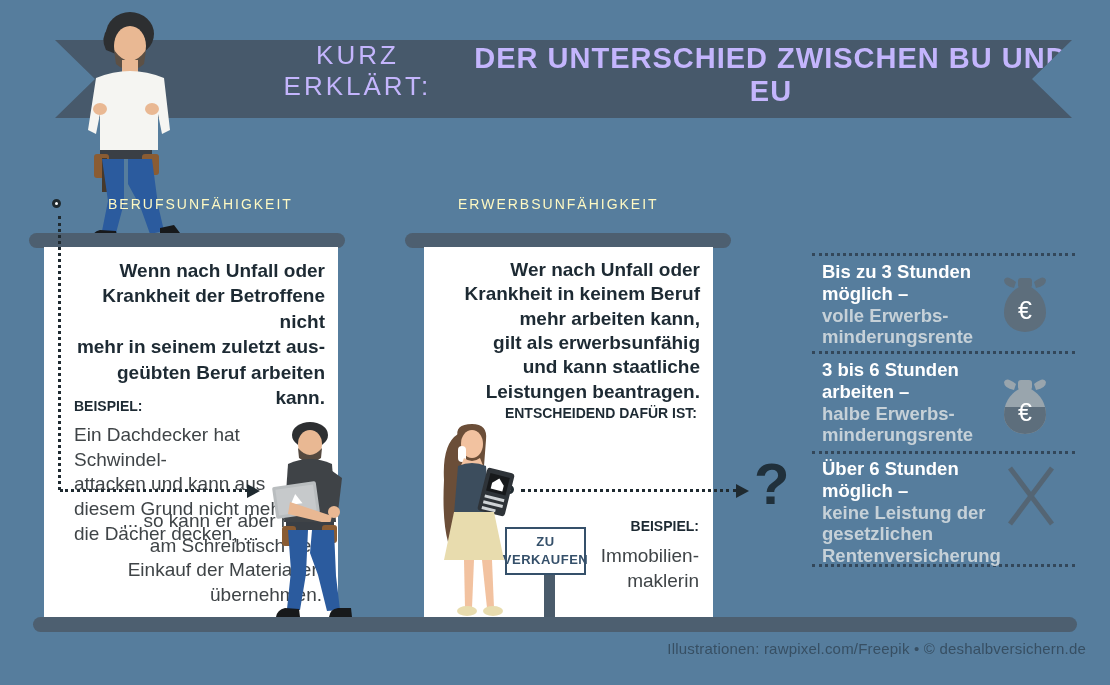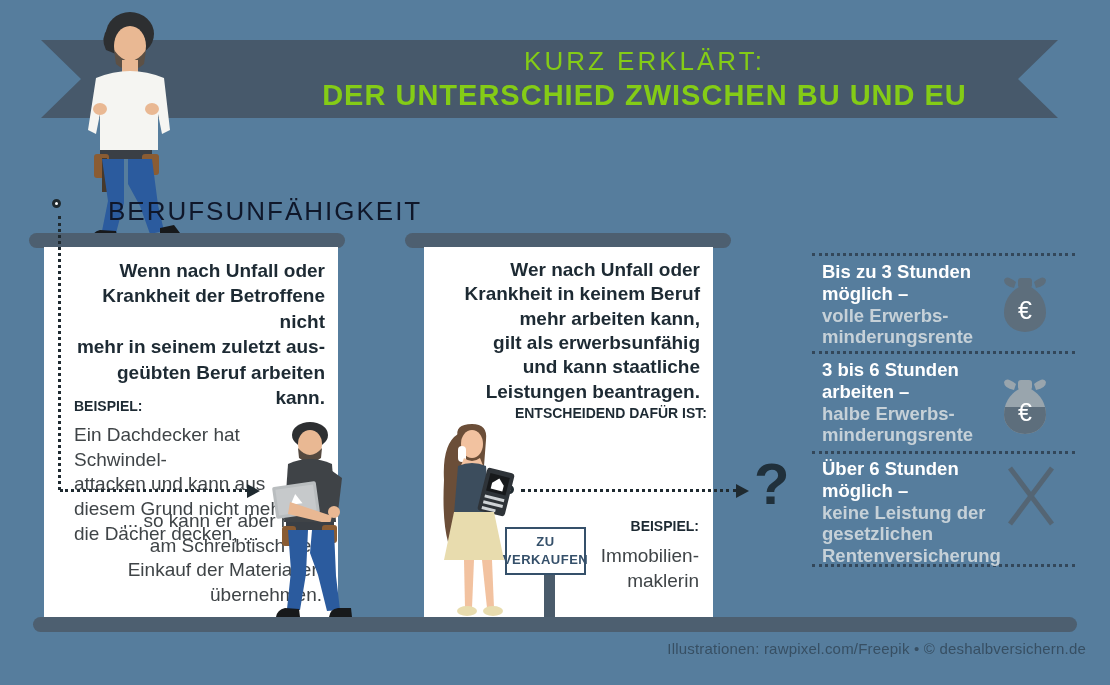--- a/index.html
+++ b/index.html
@@ -5,51 +5,51 @@
   * { margin:0; padding:0; box-sizing:border-box; }
   body { background:#333; font-family:"Liberation Sans", sans-serif; }
   .stage{
     position:relative; width:1110px; height:685px; margin:0 auto;
     background:#567d9d; overflow:hidden;
   }
   .preline{ white-space:pre-line; }
 
   
   .banner{
-    position:absolute; left:41px; top:40px; width:1017px; height:78px;
+    position:absolute; left:55px; top:40px; width:1017px; height:78px;
     background:#47596b;
     clip-path: polygon(0 0, 100% 0, calc(100% - 40px) 50%, 100% 100%, 0 100%, 40px 50%);
-    display:flex; flex-direction:column; justify-content:center;
-    padding-left:190px; text-align:center; color:#84cc16;
+    display:flex; justify-content:center;
+    padding-left:190px; text-align:center; color:#c4b5fd;
   }
   .banner .kicker{ font-size:26px; letter-spacing:3px; font-weight:400; }
   .banner .title{ font-size:29px; letter-spacing:1px; font-weight:700; margin-top:2px; }
 
   
-  .col-heading{ position:absolute; color:#0f172a; font-size:26px; letter-spacing:2px; font-weight:400; }
+  .col-heading{ position:absolute; color:#fef9c3; font-size:14px; letter-spacing:2px; font-weight:400; }
   #heading-bu{ left:108px; top:196px; }
   #heading-eu{ left:458px; top:196px; }
   .col-bar{ position:absolute; top:233px; height:15px; border-radius:8px; background:#4d5f70; }
   #bar-bu{ left:29px;  width:316px; }
   #bar-eu{ left:405px; width:326px; }
   .card{ position:absolute; top:247px; height:370px; background:#ffffff; }
   #card-bu{ left:44px;  width:294px; }
   #card-eu{ left:424px; width:289px; }
 
   .card .intro{ position:absolute; top:11px; left:22px; right:13px;
     text-align:right; font-weight:700; font-size:19px; line-height:1.34; color:#1d2a33; }
   #card-eu .intro{ line-height:1.28; }
   .label-bold{ font-weight:700; font-size:14px; color:#1d2a33; }
   .body-text{ font-size:19px; line-height:1.3; color:#3f4447; }
 
   #bu-example-label{ position:absolute; top:151px; left:30px; }
   #bu-example{ position:absolute; top:176px; left:30px; }
   #bu-conclusion{ position:absolute; top:262px; left:14px; right:16px; text-align:right; }
 
-  #eu-key-label{ position:absolute; top:158px; right:6px; text-align:right; }
+  #eu-key-label{ position:absolute; top:158px; right:16px; text-align:right; }
   #eu-key-text{ position:absolute; top:184px; right:14px; text-align:right; }
   #eu-example-label{ position:absolute; top:271px; right:14px; text-align:right; }
   #eu-example{ position:absolute; top:297px; right:14px; text-align:right; }
 
   
   .dot-circle{ position:absolute; width:9px; height:9px; border:3.5px solid #1f2a30;
     border-radius:50%; background:#fff; }
   #circle-bu{ left:52px; top:199px; }
   #circle-eu{ left:505px; top:485px; }
   .dot-v{ position:absolute; border-left:3px dotted #1f2a30; width:0; }
@@ -134,20 +134,21 @@
     <div class="body-text preline" id="bu-example">Ein Dachdecker hat Schwindel-
 attacken und kann aus
 diesem Grund nicht mehr
 die Dächer decken, ...</div>
     <div class="body-text preline" id="bu-conclusion">... so kann er aber noch
 am Schreibtisch den
 Einkauf der Materialien
 übernehmen.</div>
   </div>
 
+  <div class="col-heading" id="heading-eu">ERWERBSUNFÄHIGKEIT</div>
   <div class="col-bar" id="bar-eu"></div>
   <div class="card" id="card-eu">
     <div class="intro preline">Wer nach Unfall oder
 Krankheit in keinem Beruf
 mehr arbeiten kann,
 gilt als erwerbsunfähig
 und kann staatliche
 Leistungen beantragen.</div>
     <div class="label-bold" id="eu-key-label">ENTSCHEIDEND DAFÜR IST:</div>
     <div class="label-bold" id="eu-example-label">BEISPIEL:</div>

